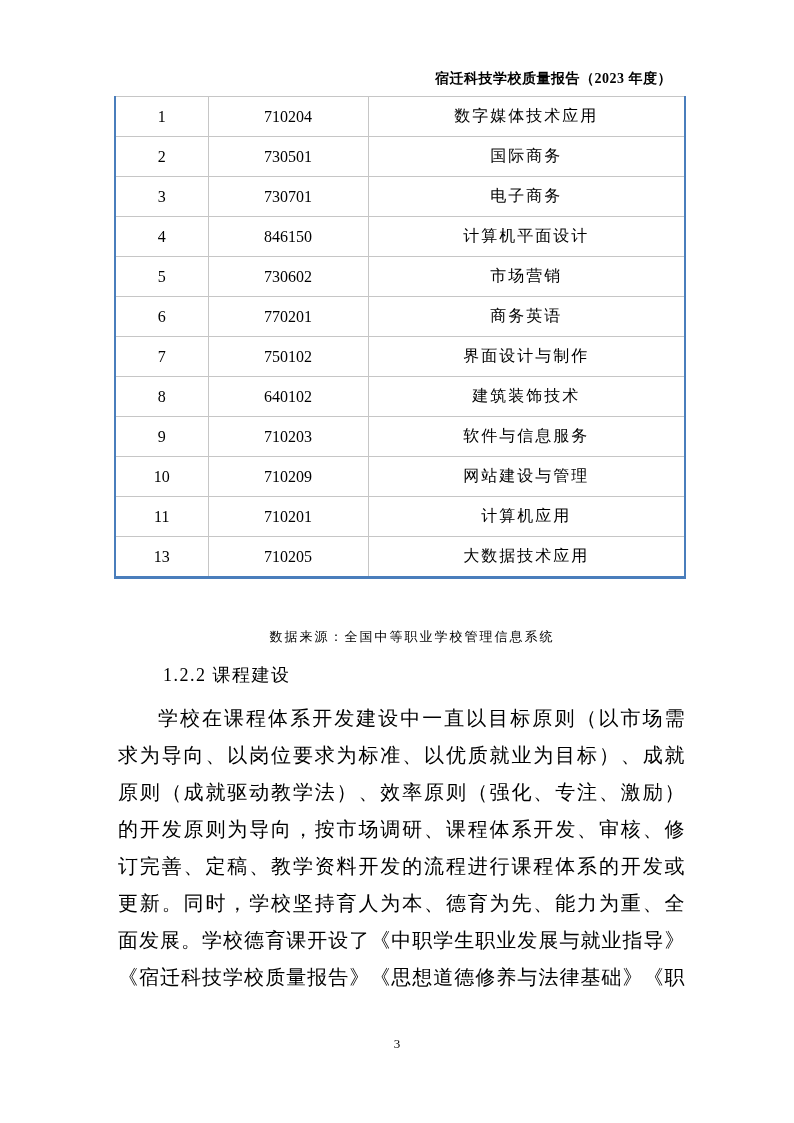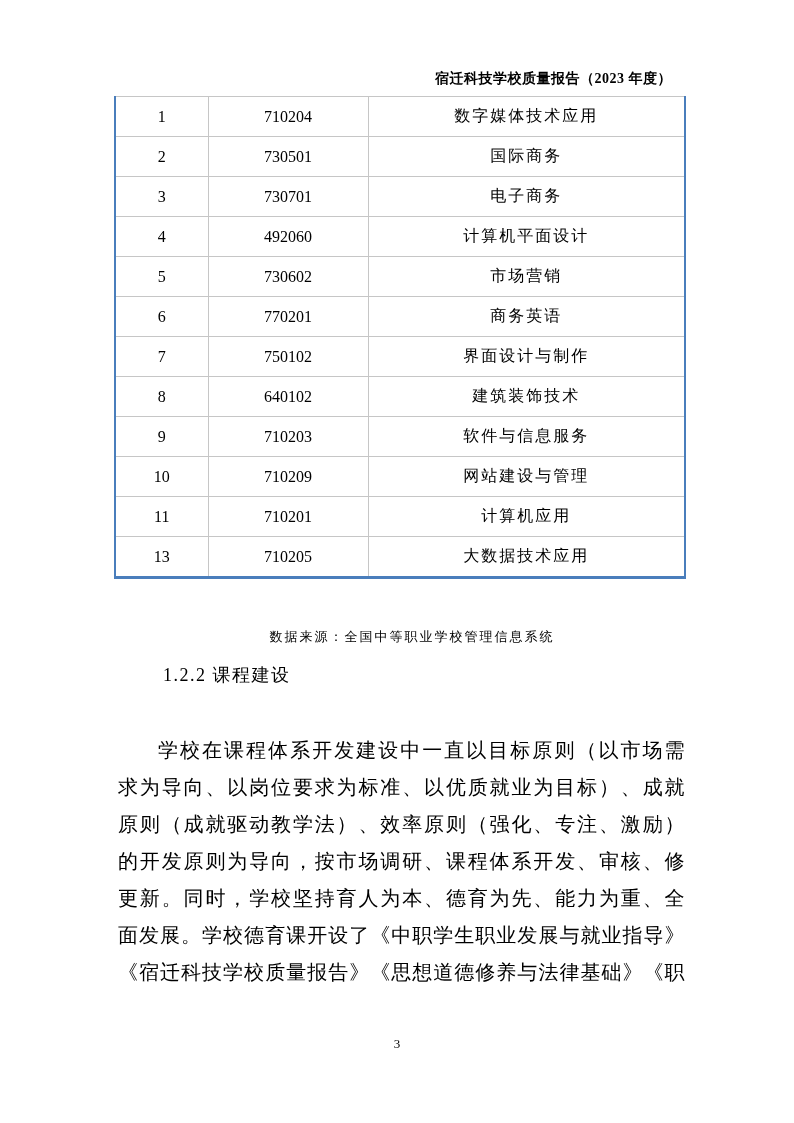--- a/index.html
+++ b/index.html
@@ -84,21 +84,20 @@
     font-size: 20px;
     line-height: 37px;
     height: 37px;
     letter-spacing: 0.5px;
     text-align: justify;
     text-align-last: justify;
     overflow: hidden;
   }
   .text-line.first-line {
     text-indent: 40px;
-    margin-top: 32px;
   }
   .page-number {
     position: absolute;
     top: 1036px;
     left: 0;
     width: 100%;
     text-align: center;
     font-size: 13px;
   }
 </style>
@@ -126,21 +125,21 @@
           <td class="major-code">730501</td>
           <td class="major-name">国际商务</td>
         </tr>
         <tr>
           <td class="row-no">3</td>
           <td class="major-code">730701</td>
           <td class="major-name">电子商务</td>
         </tr>
         <tr>
           <td class="row-no">4</td>
-          <td class="major-code">492060</td>
+          <td class="major-code">846150</td>
           <td class="major-name">计算机平面设计</td>
         </tr>
         <tr>
           <td class="row-no">5</td>
           <td class="major-code">730602</td>
           <td class="major-name">市场营销</td>
         </tr>
         <tr>
           <td class="row-no">6</td>
           <td class="major-code">770201</td>
@@ -181,20 +180,21 @@
 
   <div class="table-source">数据来源：全国中等职业学校管理信息系统</div>
 
   <div class="section-heading">1.2.2 课程建设</div>
 
   <div class="body-paragraph" id="paragraph">
       <div class="text-line first-line">学校在课程体系开发建设中一直以目标原则（以市场需</div>
       <div class="text-line">求为导向、以岗位要求为标准、以优质就业为目标）、成就</div>
       <div class="text-line">原则（成就驱动教学法）、效率原则（强化、专注、激励）</div>
       <div class="text-line">的开发原则为导向，按市场调研、课程体系开发、审核、修</div>
+      <div class="text-line">订完善、定稿、教学资料开发的流程进行课程体系的开发或</div>
       <div class="text-line">更新。同时，学校坚持育人为本、德育为先、能力为重、全</div>
       <div class="text-line">面发展。学校德育课开设了《中职学生职业发展与就业指导》</div>
       <div class="text-line">《宿迁科技学校质量报告》《思想道德修养与法律基础》《职</div>
     </div>
 
   <div class="page-number">3</div>
 
 </div>
 
 </body></html>

